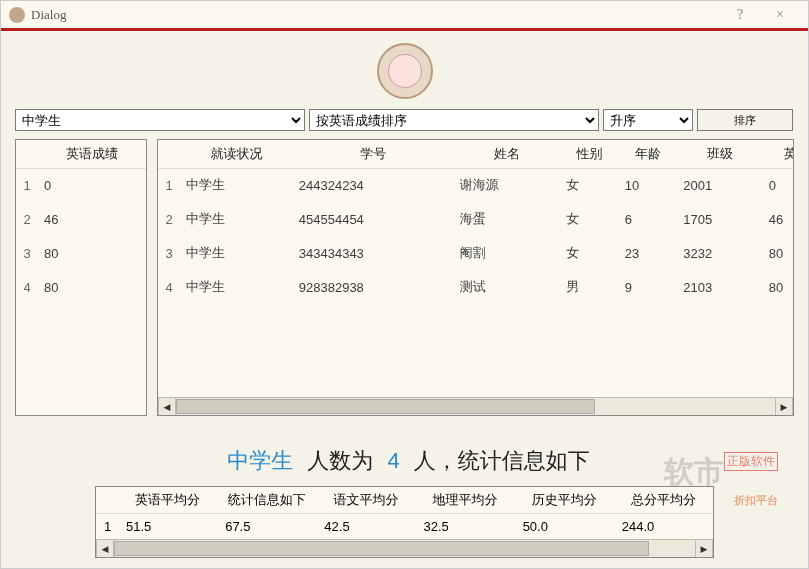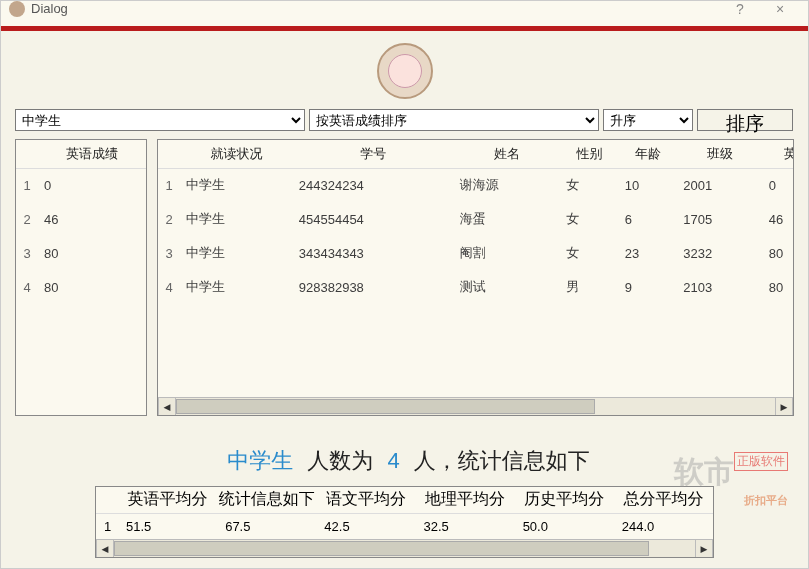--- a/index.html
+++ b/index.html
@@ -1,49 +1,49 @@
 <!DOCTYPE html>
 <html><head>
 <meta charset="utf-8">
 <style>
   * { box-sizing: border-box; }
   body { margin:0; font-family:"Microsoft YaHei",Arial,sans-serif; font-size:13px; background:#f5f3e8; color:#000; }
   .wnd { width:809px; height:569px; background:#f5f3e8; border:1px solid #ccc; position:relative; display:flex; flex-direction:column; }
-  .titlebar { height:30px; display:flex; align-items:flex-start; padding:0 8px; background:#fbf9ef; border-bottom:5px solid #b91c1c; }
+  .titlebar { height:30px; display:flex; align-items:center; padding:0 8px; background:#fbf9ef; border-bottom:3px solid #b91c1c;font-family:Liberation Serif, serif; }
   .titlebar .icon { width:16px; height:16px; border-radius:50%; background:#c2a68c; margin-right:6px; }
   .titlebar .title { flex:1; color:#555; font-size:13px; }
   .titlebar .wbtn { width:40px; text-align:center; color:#888; font-size:14px; }
   .content { flex:1; padding:6px 14px 10px 14px; display:flex; flex-direction:column; overflow:hidden; }
   .heading { display:flex; align-items:center; justify-content:center; gap:12px; margin:6px 0 10px 0; }
   .avatar { width:56px; height:56px; border-radius:50%; background:#e8d8c6; border:2px solid #b89a7d; display:inline-flex; align-items:center; justify-content:center; }
   .avatar-inner { width:34px; height:34px; border-radius:50%; background:#fbe2dd; border:1px solid #c9a; }
   h1 { font-size:34px; font-weight:400; margin:0; }
   .controls { display:flex; gap:4px; margin-bottom:8px; }
   select.combo { height:22px; background:#fff; border:1px solid #7a7a7a; font-size:13px; font-family:inherit; padding:0 2px; }
-  .sort-btn { width:96px; height:22px; background:#f5f3e8; border:1px solid #7a7a7a; font-size:19px; font-family:inherit; }
+  .sort-btn { width:96px; height:22px; background:#f5f3e8; border:1px solid #7a7a7a; font-size:11px; font-family:inherit; }
   .row-area { display:flex; gap:10px; flex:1; min-height:0; }
   .panel { border:1px solid #888; background:#fbf9ef; display:flex; flex-direction:column; }
   .small-panel { width:132px; }
   .main-panel { flex:1; min-width:0; }
   .tbl { border-collapse:collapse; width:100%; font-size:13px; }
   .tbl th { font-weight:400; height:28px; border-bottom:1px solid #ddd; text-align:center; color:#222; background:#fbf9ef; }
   .tbl td { height:34px; padding:0 6px; color:#3d3d3d; white-space:nowrap; }
   .tbl .idx { width:22px; text-align:center; color:#666; }
   .grid-body { flex:1; overflow:hidden; }
   .hscroll { height:18px; display:flex; align-items:stretch; border-top:1px solid #bbb; background:#ece9db; }
   .hscroll .arrow { width:18px; display:flex; align-items:center; justify-content:center; border-left:1px solid #bbb; border-right:1px solid #bbb; background:#ece9db; font-size:9px; color:#333; }
   .hscroll .track { flex:1; position:relative; }
   .hscroll .thumb { position:absolute; top:1px; bottom:1px; background:#cfcdbf; border:1px solid #aaa; }
   .stat-text { text-align:center; font-size:22px; margin:30px 0 10px 0; color:#222; }
   .stat-text .blue { color:#2a8bcc; margin:0 8px; }
   .stats-grid { margin:0 80px; border:1px solid #888; background:#fbf9ef; position:relative; }
   .stats-grid table { width:100%; border-collapse:collapse; table-layout:fixed; }
-  .stats-grid th { font-weight:400; height:26px; border-bottom:1px solid #ddd; text-align:center; font-size:16px; }
+  .stats-grid th { font-weight:400; height:26px; border-bottom:1px solid #ddd; text-align:center; font-size:13px; }
   .stats-grid td { height:26px; padding:0 8px; font-size:13px; }
-  .watermark { position:absolute; right:20px; bottom:60px; font-size:30px; color:rgba(160,160,160,0.45); pointer-events:none; font-weight:700; }
+  .watermark { position:absolute; right:30px; bottom:60px; font-size:30px; color:rgba(160,160,160,0.45); pointer-events:none; font-weight:700; }
   .watermark .red { color:rgba(220,0,0,0.5); font-size:12px; font-weight:400; display:inline-block; border:1px solid rgba(220,0,0,0.5); padding:0 2px; vertical-align:top; }
   .watermark .sub { display:block; font-size:11px; color:rgba(220,100,40,0.5); font-weight:700; text-align:right; }
 </style>
 </head>
 <body>
 
 <div class="wnd">
   <div class="titlebar">
     <span class="icon"></span>
     <span class="title">Dialog</span>

